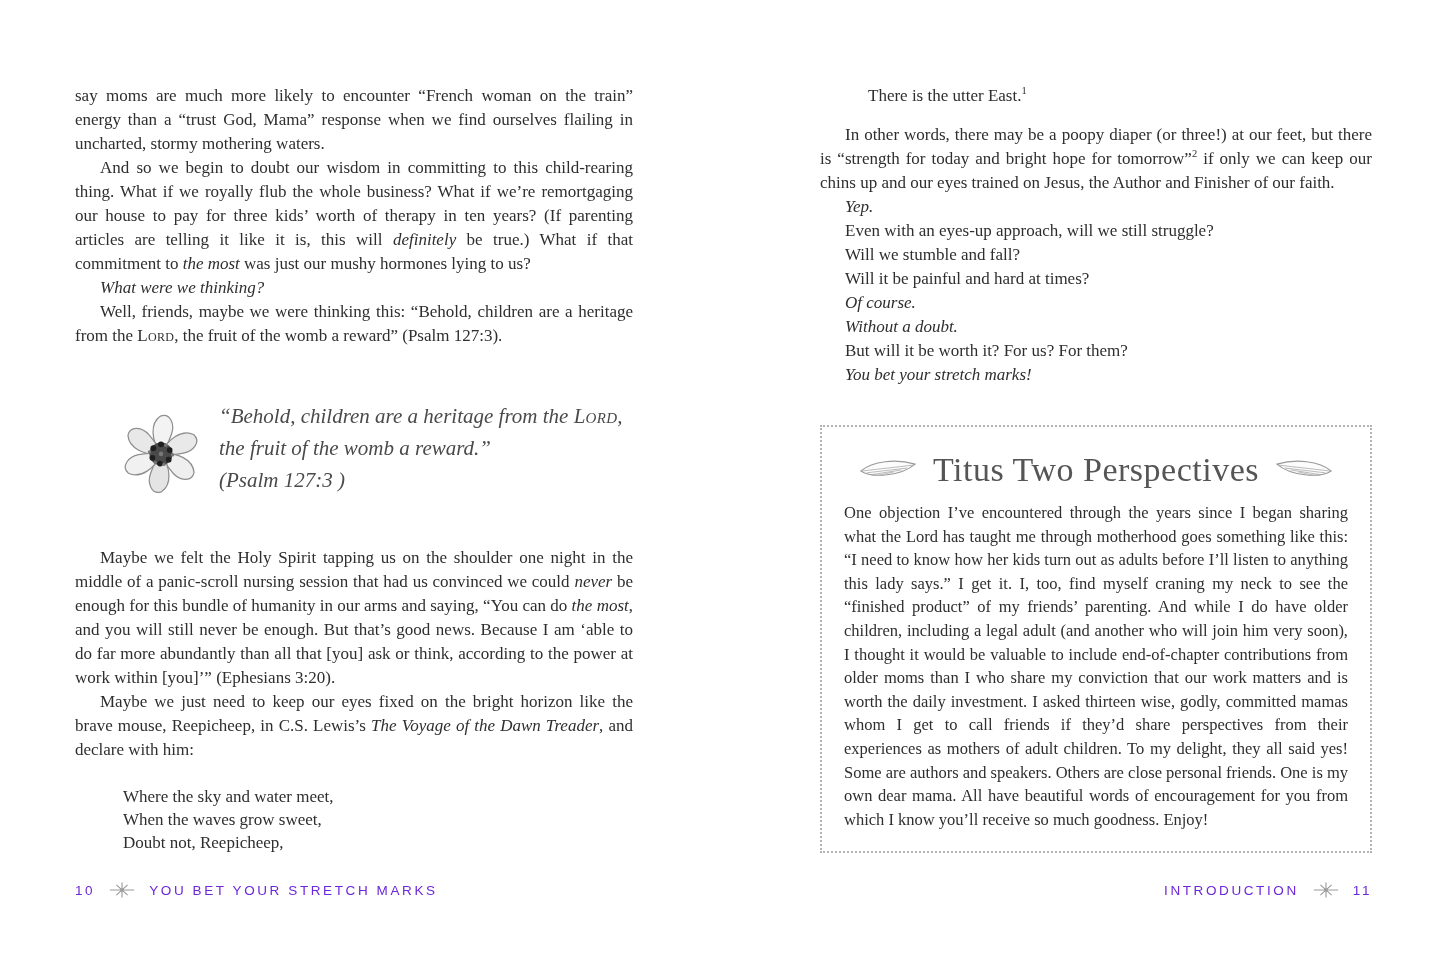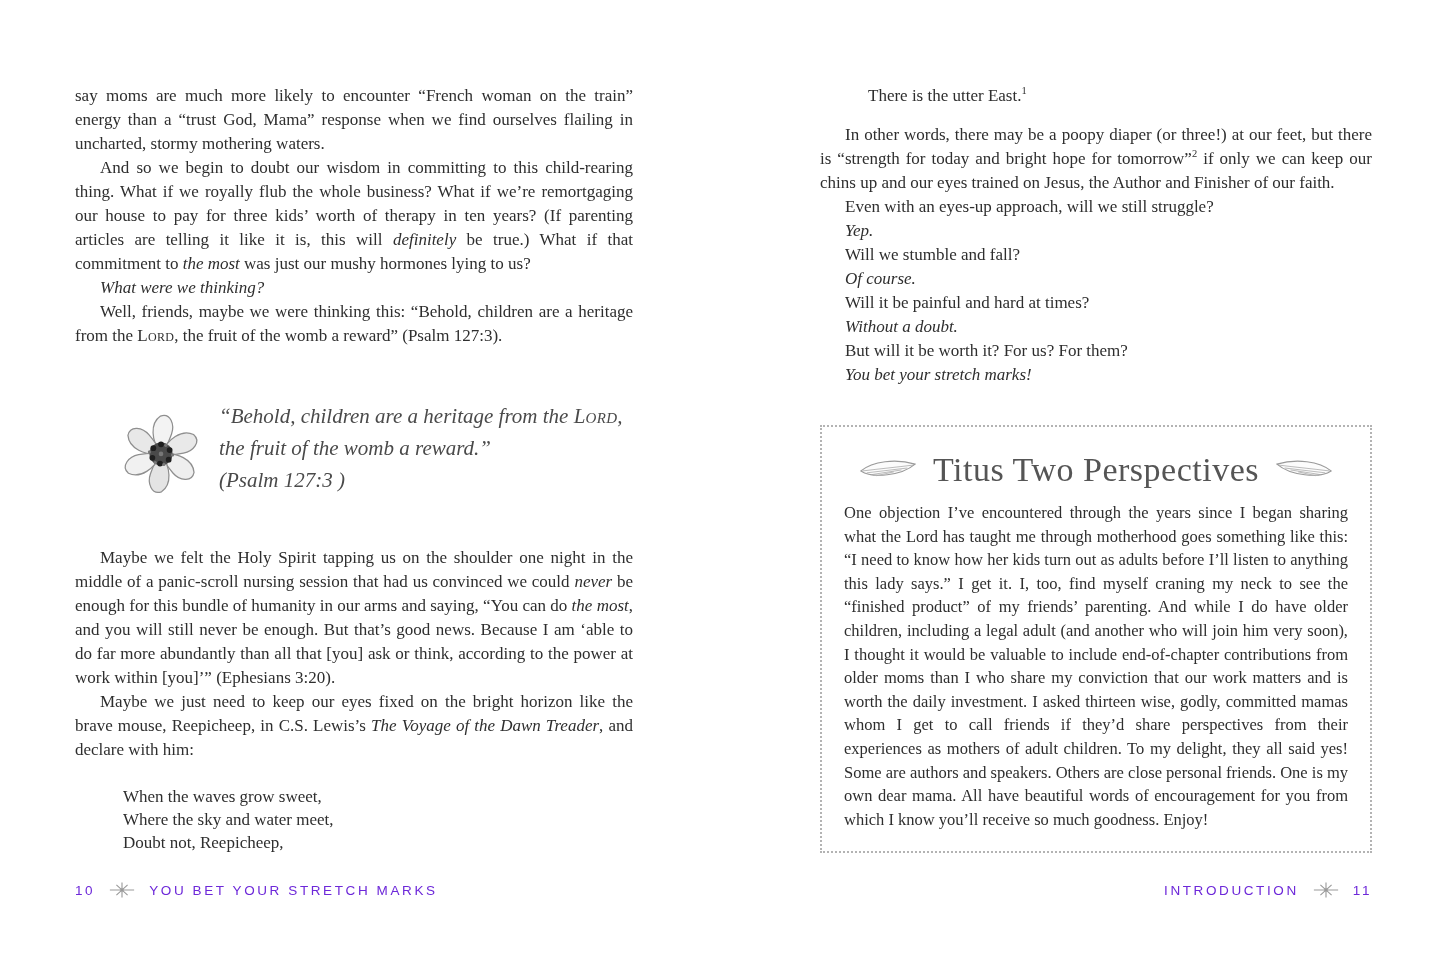--- a/index.html
+++ b/index.html
@@ -104,41 +104,41 @@
         <div>“Behold, children are a heritage from the <span class="sc">Lord</span>,</div>
         <div>the fruit of the womb a reward.”</div>
         <div>(Psalm 127:3 )</div>
       </div>
     </div>
 
     <p class="body indent">Maybe we felt the Holy Spirit tapping us on the shoulder one night in the middle of a panic-scroll nursing session that had us convinced we could <i>never</i> be enough for this bundle of humanity in our arms and saying, “You can do <i>the most</i>, and you will still never be enough. But that’s good news. Because I am ‘able to do far more abundantly than all that [you] ask or think, according to the power at work within [you]’” (Ephesians 3:20).</p>
     <p class="body indent">Maybe we just need to keep our eyes fixed on the bright horizon like the brave mouse, Reepicheep, in C.S. Lewis’s <i>The Voyage of the Dawn Treader</i>, and declare with him:</p>
 
     <div class="verse" style="margin-top:23px;">
+      <div>Where the sky and water meet,</div>
       <div>When the waves grow sweet,</div>
-      <div>Where the sky and water meet,</div>
       <div>Doubt not, Reepicheep,</div>
     </div>
   </div>
 </div>
 
 <div class="page" id="right-page">
   <div class="content">
     <div class="verse" style="margin-top:0;margin-left:48px;">
       <div>There is the utter East.<sup>1</sup></div>
     </div>
 
     <p class="body indent" style="margin-top:16px;">In other words, there may be a poopy diaper (or three!) at our feet, but there is “strength for today and bright hope for tomorrow”<sup>2</sup> if only we can keep our chins up and our eyes trained on Jesus, the Author and Finisher of our faith.</p>
 
     <div class="qa">
+      <div class="qa-line"><i>Yep.</i></div>
       <div class="qa-line">Even with an eyes-up approach, will we still struggle?</div>
-      <div class="qa-line"><i>Yep.</i></div>
       <div class="qa-line">Will we stumble and fall?</div>
+      <div class="qa-line">Will it be painful and hard at times?</div>
       <div class="qa-line"><i>Of course.</i></div>
-      <div class="qa-line">Will it be painful and hard at times?</div>
       <div class="qa-line"><i>Without a doubt.</i></div>
       <div class="qa-line">But will it be worth it? For us? For them?</div>
       <div class="qa-line"><i>You bet your stretch marks!</i></div>
     </div>
 
     <div class="titus-box">
       <div class="box-title-row">
         <span class="leaf">
           <svg width="58" height="24" viewBox="0 0 60 24">
             <path d="M2 15 C14 5 38 2 58 8 C44 20 14 23 2 15 Z" fill="#fcfcfc" stroke="#9a9a9a" stroke-width="1.2"></path>

